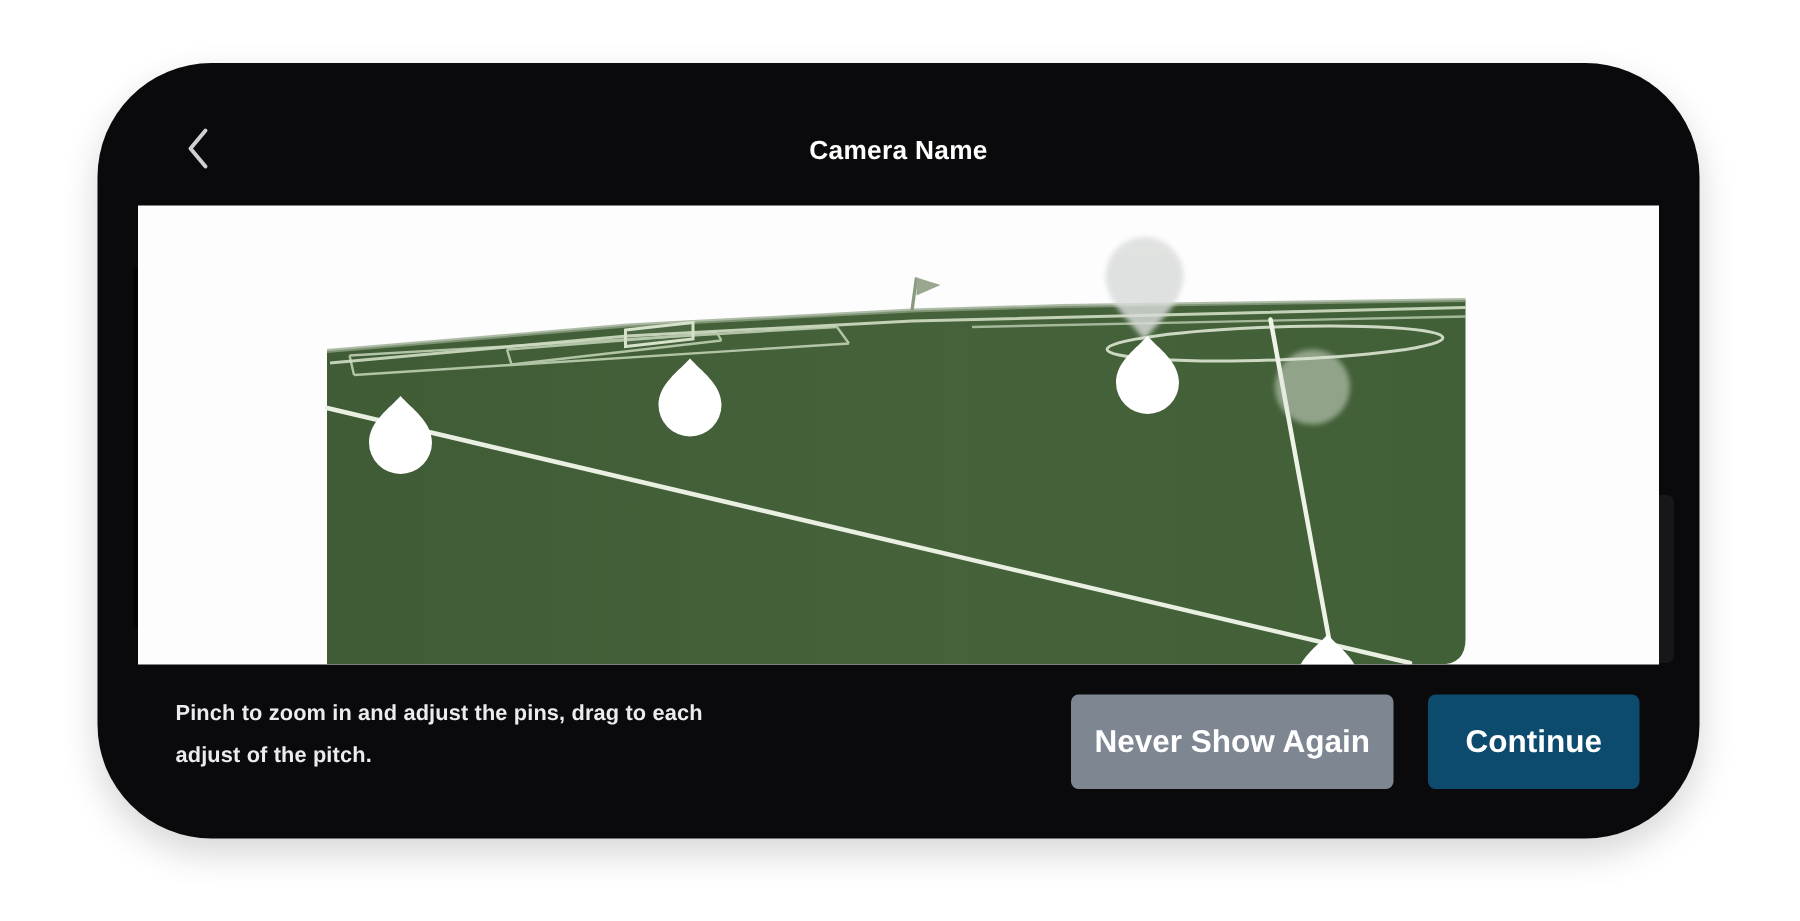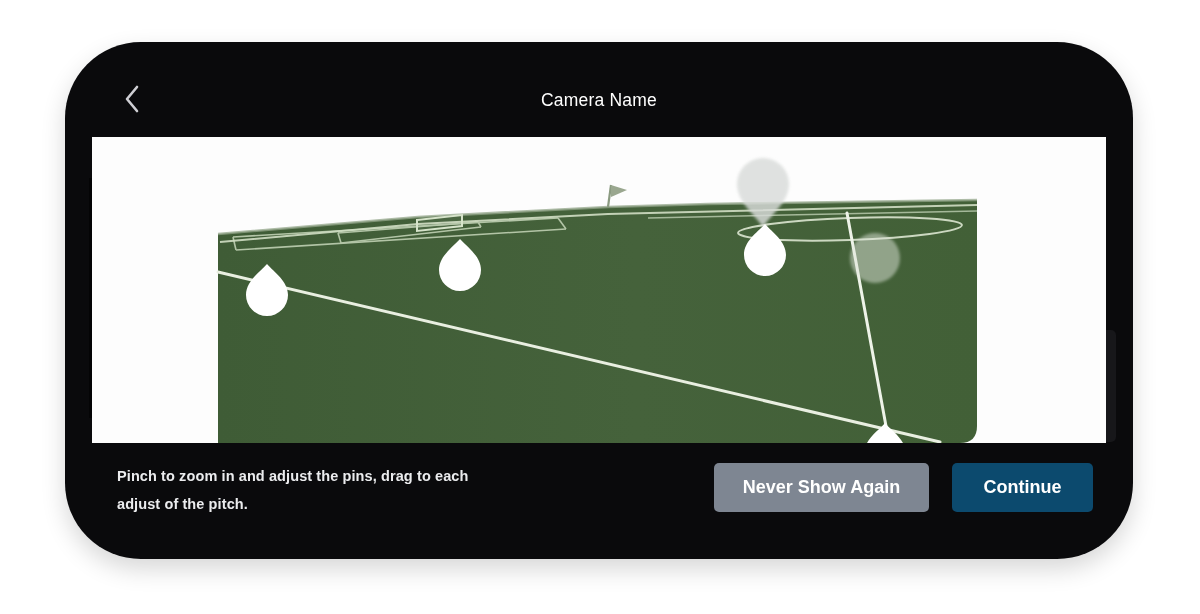--- a/index.html
+++ b/index.html
@@ -10,31 +10,31 @@
          background:#0a0a0c;border-radius:76px;box-shadow:0 10px 24px rgba(0,0,0,.16);}
   .notch{position:absolute;left:24px;top:136px;width:39px;height:240px;background:#040405;
          border-radius:0 22px 22px 0;}
   .side-button{position:absolute;left:1041px;top:288px;width:10px;height:112px;background:#17171a;
          border-radius:0 5px 5px 0;}
   
   .header{position:absolute;left:27px;top:0;width:1014px;height:95px;}
   .back-btn{position:absolute;left:24px;top:38px;width:34px;height:40px;background:transparent;
          border:none;cursor:pointer;padding:0;}
   .page-title{position:absolute;left:0;right:0;top:48px;text-align:center;color:#ffffff;
-         font-size:17.5px;font-weight:normal;letter-spacing:.2px;}
+         font-size:17.5px;font-weight:bold;letter-spacing:.2px;}
   
   .screen{position:absolute;left:27px;top:95px;width:1014px;height:306px;background:#fdfdfd;
          overflow:hidden;}
   .screen svg{display:block;}
   
   .bottombar{position:absolute;left:27px;top:401px;width:1014px;height:116px;background:transparent;}
   .instruction{position:absolute;left:25px;top:19px;color:#ebecee;font-size:14.5px;font-weight:bold;
          line-height:28px;letter-spacing:.1px;}
-  .btn{position:absolute;top:20px;height:49px;border:none;border-radius:5px;color:#ffffff;
-         font-family:"Liberation Sans", sans-serif;font-size:18px;font-weight:bold;cursor:pointer;}
+  .btn{position:absolute;top:20px;height:63px;border:none;border-radius:5px;color:#ffffff;
+         font-family:"Liberation Sans", sans-serif;font-size:21px;font-weight:bold;cursor:pointer;}
   .btn-gray{left:622px;width:215px;background:#7e8692;}
   .btn-blue{left:860px;width:141px;background:#0c4a6e;}
 </style>
 </head>
 <body>
 
 <div class="stage">
   <div class="phone">
 
     <div class="notch"></div>

